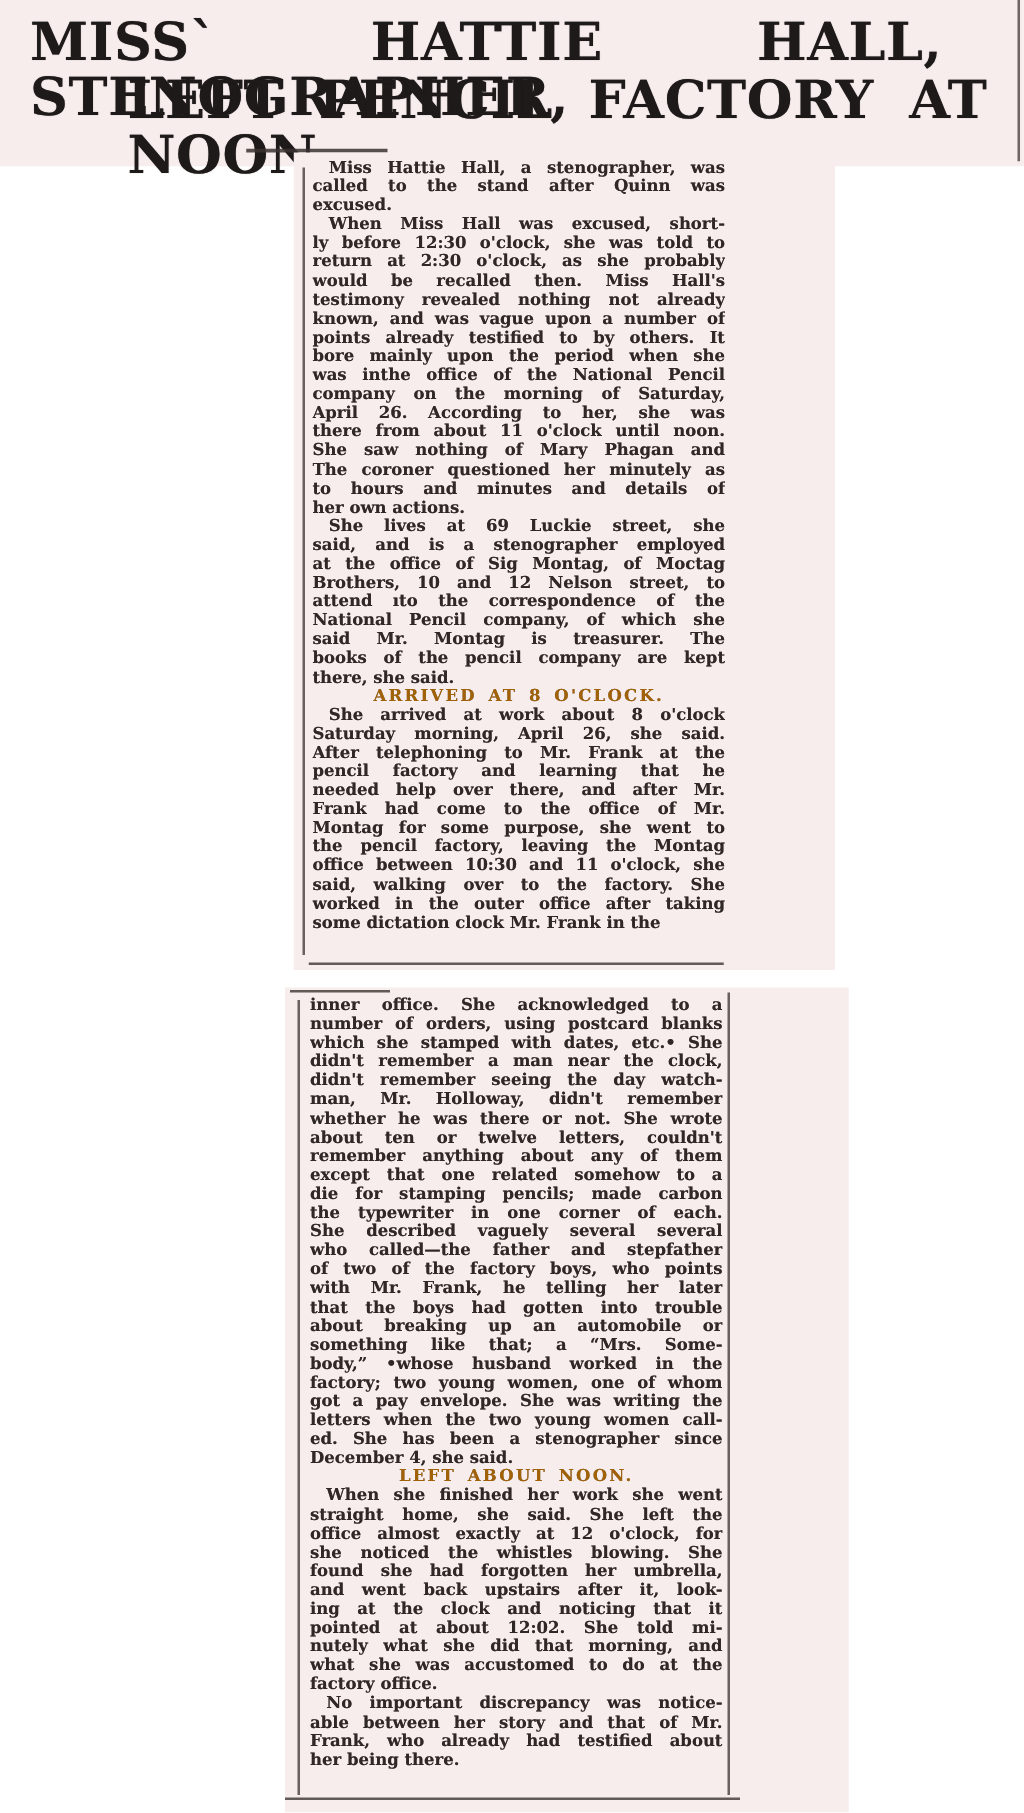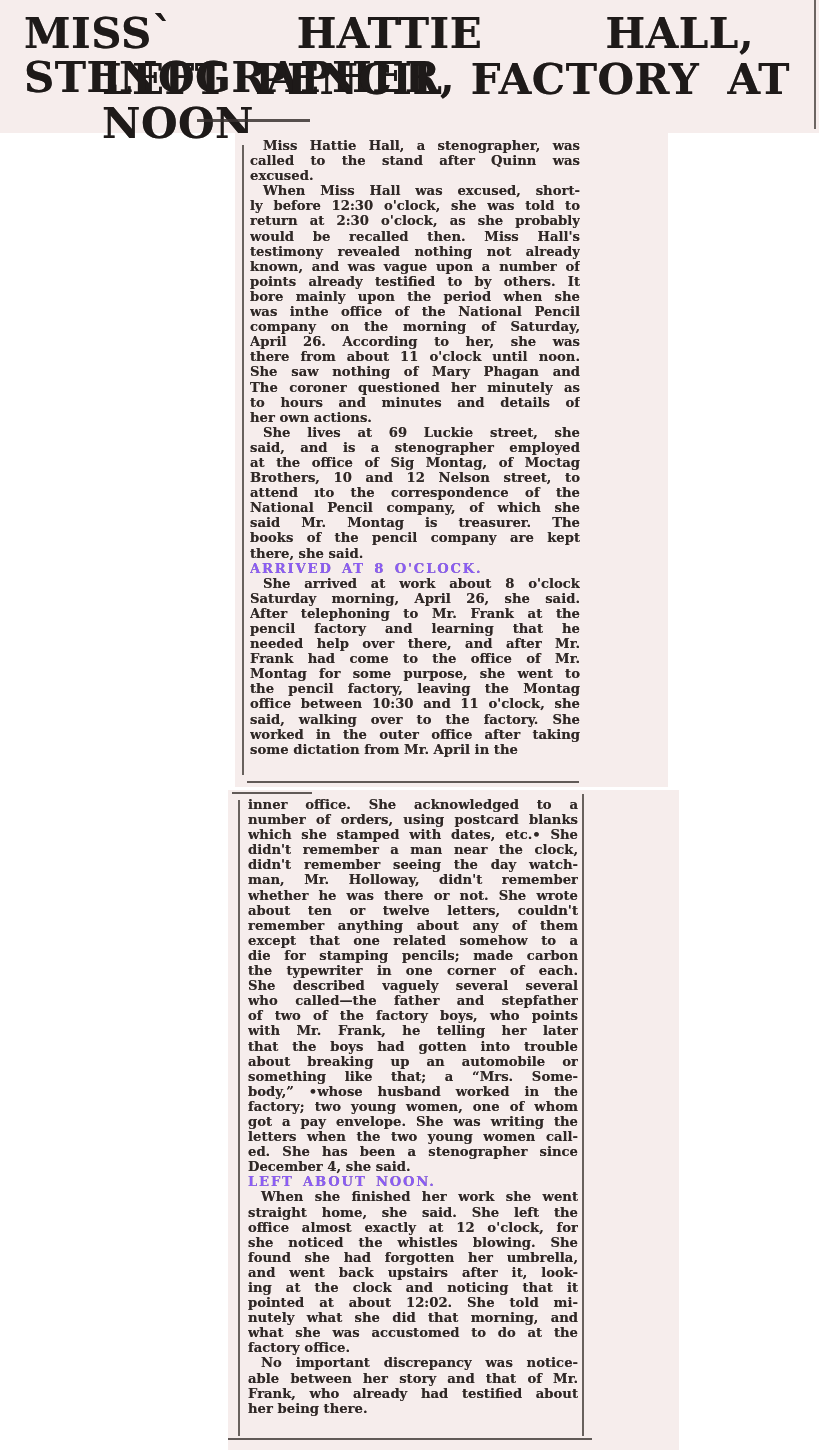--- a/index.html
+++ b/index.html
@@ -5,21 +5,21 @@
   html,body{margin:0;padding:0;}
   body{
     width:819px;height:1450px;position:relative;
     background:#ffffff;
     font-family:"DejaVu Serif","Liberation Serif",serif;
     overflow:hidden;
   }
   
   .clip{position:absolute;background:#f6edec;padding-left:21px;}
   #headline-block{left:0;top:0;width:819px;height:133px;}
-  #col1{left:235px;top:133px;width:412px;height:654px;}
+  #col1{left:235px;top:122px;width:412px;height:654px;}
   #col2{left:228px;top:790px;width:430px;height:660px;}
 
   
   .hl{
     position:absolute;color:#1e1a19;font-weight:700;
     font-size:42px;line-height:44px;letter-spacing:0.5px;
     text-align:justify;text-align-last:justify;white-space:normal;
     text-shadow:0 0 0.6px rgba(30,24,22,.7);
   }
   #hl1{left:24px;top:12px;width:730px;}
@@ -44,22 +44,22 @@
   #col1 .content{left:15px;top:5px;}
   #col2 .content{left:20px;top:7px;}
   .ln{
     height:15.1px;line-height:15.1px;overflow:hidden;
     text-align:justify;text-align-last:justify;
   }
   .ln.end{text-align-last:left;}
   .ln.ind{text-indent:13px;}
   .subhead{
     height:15.1px;line-height:15.1px;overflow:hidden;
-    letter-spacing:1.8px;word-spacing:3px;
-    color:#8b5cf6;
+    text-align:center;letter-spacing:1.8px;word-spacing:3px;
+    color:#a16207;
   }
 </style>
 </head>
 <body>
 
 <div id="headline-block" class="clip">
   <div id="hl1" class="hl">MISS` HATTIE HALL, STENOGRAPHER,</div>
   <div id="hl2" class="hl">LEFT PENCIL FACTORY AT NOON</div>
   <div class="hl-rule"></div>
   <div class="edge-rule"></div>
@@ -101,21 +101,21 @@
       <div class="ln">Saturday morning, April 26, she said.</div>
       <div class="ln">After telephoning to Mr. Frank at the</div>
       <div class="ln">pencil factory and learning that  he</div>
       <div class="ln">needed help over there, and after Mr.</div>
       <div class="ln">Frank had come to the office of Mr.</div>
       <div class="ln">Montag for some purpose, she went to</div>
       <div class="ln">the pencil factory, leaving the Montag</div>
       <div class="ln">office between 10:30 and 11 o'clock, she</div>
       <div class="ln">said, walking over to the factory. She</div>
       <div class="ln">worked in the outer office after taking</div>
-      <div class="ln end">some dictation from Mr. April in the</div>
+      <div class="ln end">some dictation clock Mr. Frank in the</div>
     </div>
   <div class="hrule bottom"></div>
 </div>
 
 <div id="col2" class="clip">
   <div class="hrule top-partial"></div>
   <div class="vrule left"></div>
   <div class="vrule right"></div>
   <div class="content">
       <div class="ln">inner office. She acknowledged to a</div>

